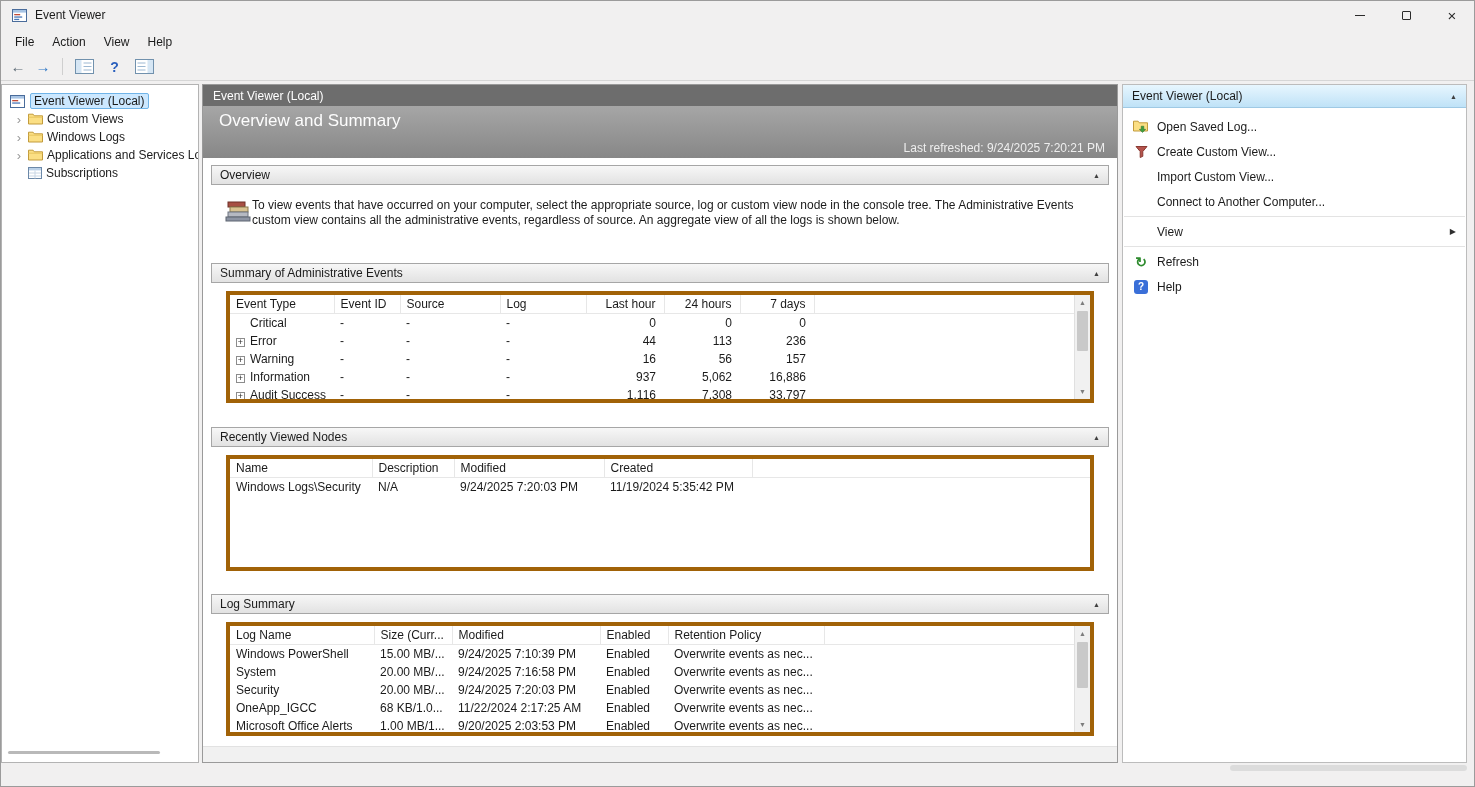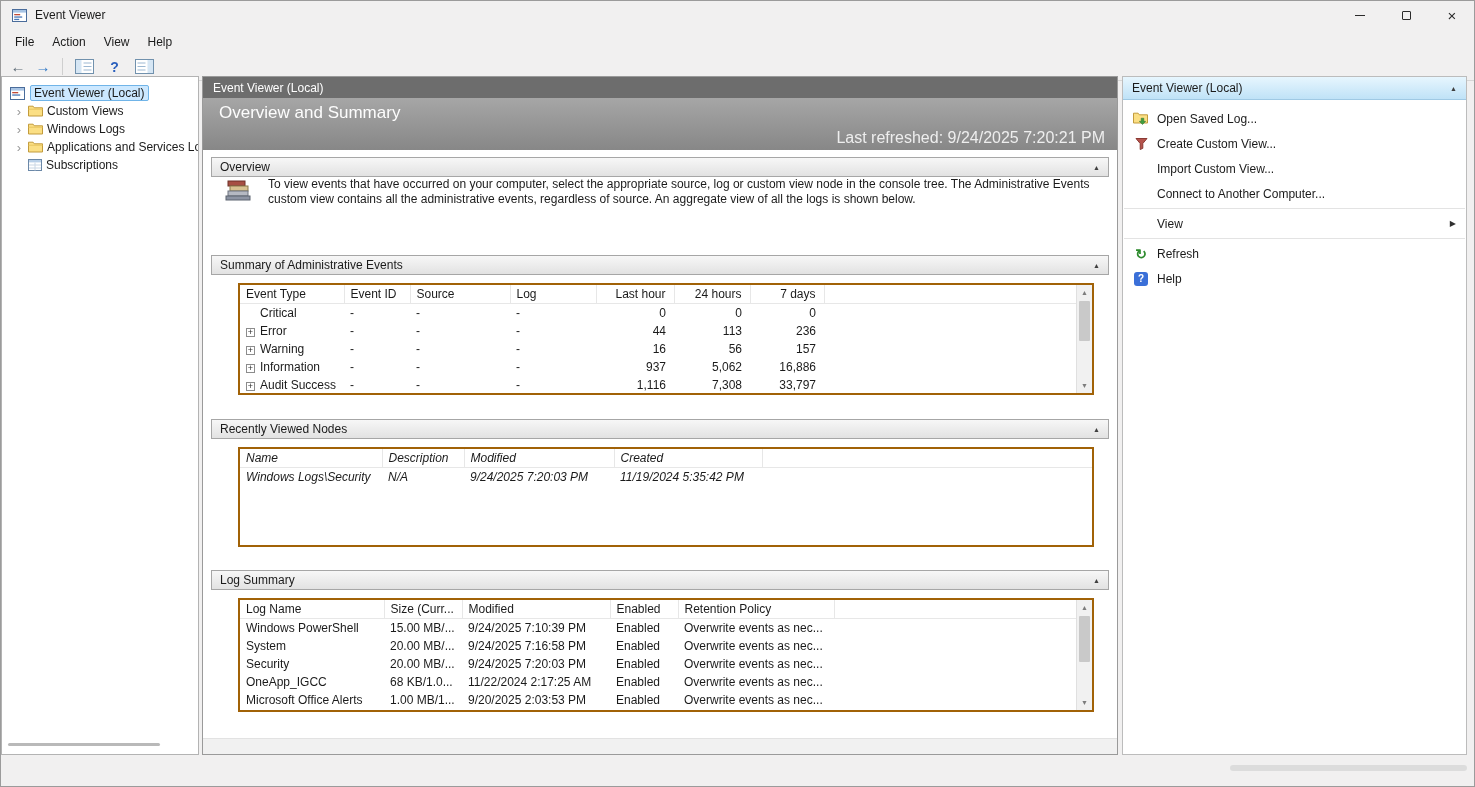--- a/index.html
+++ b/index.html
@@ -27,52 +27,52 @@
   
   .toolbar { height:28px; display:flex; align-items:center; padding-left:8px; gap:5px; background:#f1f0f0; border-bottom:1px solid #d6d6d6; }
   .nav-arrow { font-size:15px; width:20px; text-align:center; line-height:1; }
   .back-arrow-glyph { color:#5d6a75; }
   .fwd-arrow-glyph { color:#3178c6; }
   .tsep { width:1px; height:17px; background:#cfcfcf; margin:0 4px; }
   .tbtn { width:25px; height:22px; display:flex; align-items:center; justify-content:center; }
   .help-toolbar-glyph { color:#2a5fbd; font-weight:bold; font-size:14px; }
 
   
-  .pane { position:absolute; top:76px; height:679px; background:#fff; }
+  .pane { position:absolute; top:84px; height:679px; background:#fff; }
   .tree-pane { left:1px; width:198px; border:1px solid #b3b3b3; }
   .center-pane { left:202px; width:916px; border:1px solid #9a9a9a; display:flex; flex-direction:column; overflow:hidden; }
   .actions-pane { left:1122px; width:345px; border:1px solid #bcbcbc; }
 
   
   .tree { padding-top:7px; }
   .tree-item { height:18px; display:flex; align-items:center; gap:4px; padding-left:8px; white-space:nowrap; overflow:hidden; }
   .tree-item .chev { width:10px; color:#9a9a9a; font-size:13px; text-align:center; flex:0 0 10px; line-height:1; }
   .tree-item .chev.empty { visibility:hidden; }
   .lvl1 { padding-left:12px; }
   .sel-label { background:#cce8ff; border:1px solid #70b4e8; border-radius:2px; padding:0 3px; margin-left:1px; }
   .tree-hscroll-thumb { position:absolute; left:6px; bottom:8px; width:152px; height:3px; background:#b9b9b9; border-radius:2px; }
 
   
   .center-header { height:21px; background:#6d6d6d; color:#fff; display:flex; align-items:center; padding-left:10px; flex:0 0 auto; }
   .banner { height:52px; background:linear-gradient(180deg,#a6a6a6,#878787); position:relative; flex:0 0 auto; }
   .banner-title { position:absolute; left:16px; top:5px; font-size:17px; color:#fdfdfd; }
-  .banner-refresh { position:absolute; right:12px; bottom:3px; font-size:16px; color:#eeeeee; }
+  .banner-refresh { position:absolute; right:12px; bottom:3px; font-size:12px; color:#eeeeee; }
   .center-body { flex:1 1 auto; background:#fff; padding:7px 8px 0 8px; overflow:hidden; }
   .center-bottom { flex:0 0 auto; height:16px; background:#f1f1f1; border-top:1px solid #e2e2e2; }
 
   .section-header { height:20px; border:1px solid #a6a6a6; background:linear-gradient(#f7f7f7,#e2e2e2); display:flex; align-items:center; padding:0 8px; }
   .collapse-chev { margin-left:auto; font-size:7px; color:#3f3f3f; }
   .mt9 { margin-top:9px; } .mt24 { margin-top:24px;gap:16px; } .mt23 { margin-top:23px; }
 
-  .overview-body { display:flex; gap:16px; padding:0 10px 10px 14px; height:69px; }
+  .overview-body { display:flex; gap:0; padding:13px 10px 10px 14px; height:69px; }
   .overview-text { line-height:15px; max-width:822px; }
 
-  .tablebox { position:relative; margin:8px 15px 0 27px; border:2px solid #a16207; overflow:hidden; background:#fff; }
+  .tablebox { position:relative; margin:8px 15px 0 15px; border:4px solid #a16207; overflow:hidden; background:#fff; }
   .h-summary { height:112px; }
-  .h-recent  { height:100px;font-style:italic; }
+  .h-recent  { height:116px; }
   .h-log     { height:114px; }
 
   table { border-collapse:collapse; table-layout:fixed; width:calc(100% - 16px); }
   .no-scroll table { width:100%; }
   th, td { text-align:left; font-weight:normal; padding:2px 8px 2px 6px; white-space:nowrap; overflow:hidden; height:15px; font-size:12px; }
   thead th { border-right:1px solid #e7e7e7; border-bottom:1px solid #e7e7e7; }
   thead th.filler { border-right:none; }
   .num-cols th:nth-child(5), .num-cols th:nth-child(6), .num-cols th:nth-child(7),
   .num-cols td:nth-child(5), .num-cols td:nth-child(6), .num-cols td:nth-child(7) { text-align:right; }
   .expander { display:inline-block; width:9px; height:9px; border:1px solid #8c8c8c; line-height:7px; font-size:9px; text-align:center; margin-right:5px; color:#333; background:#fff; }

